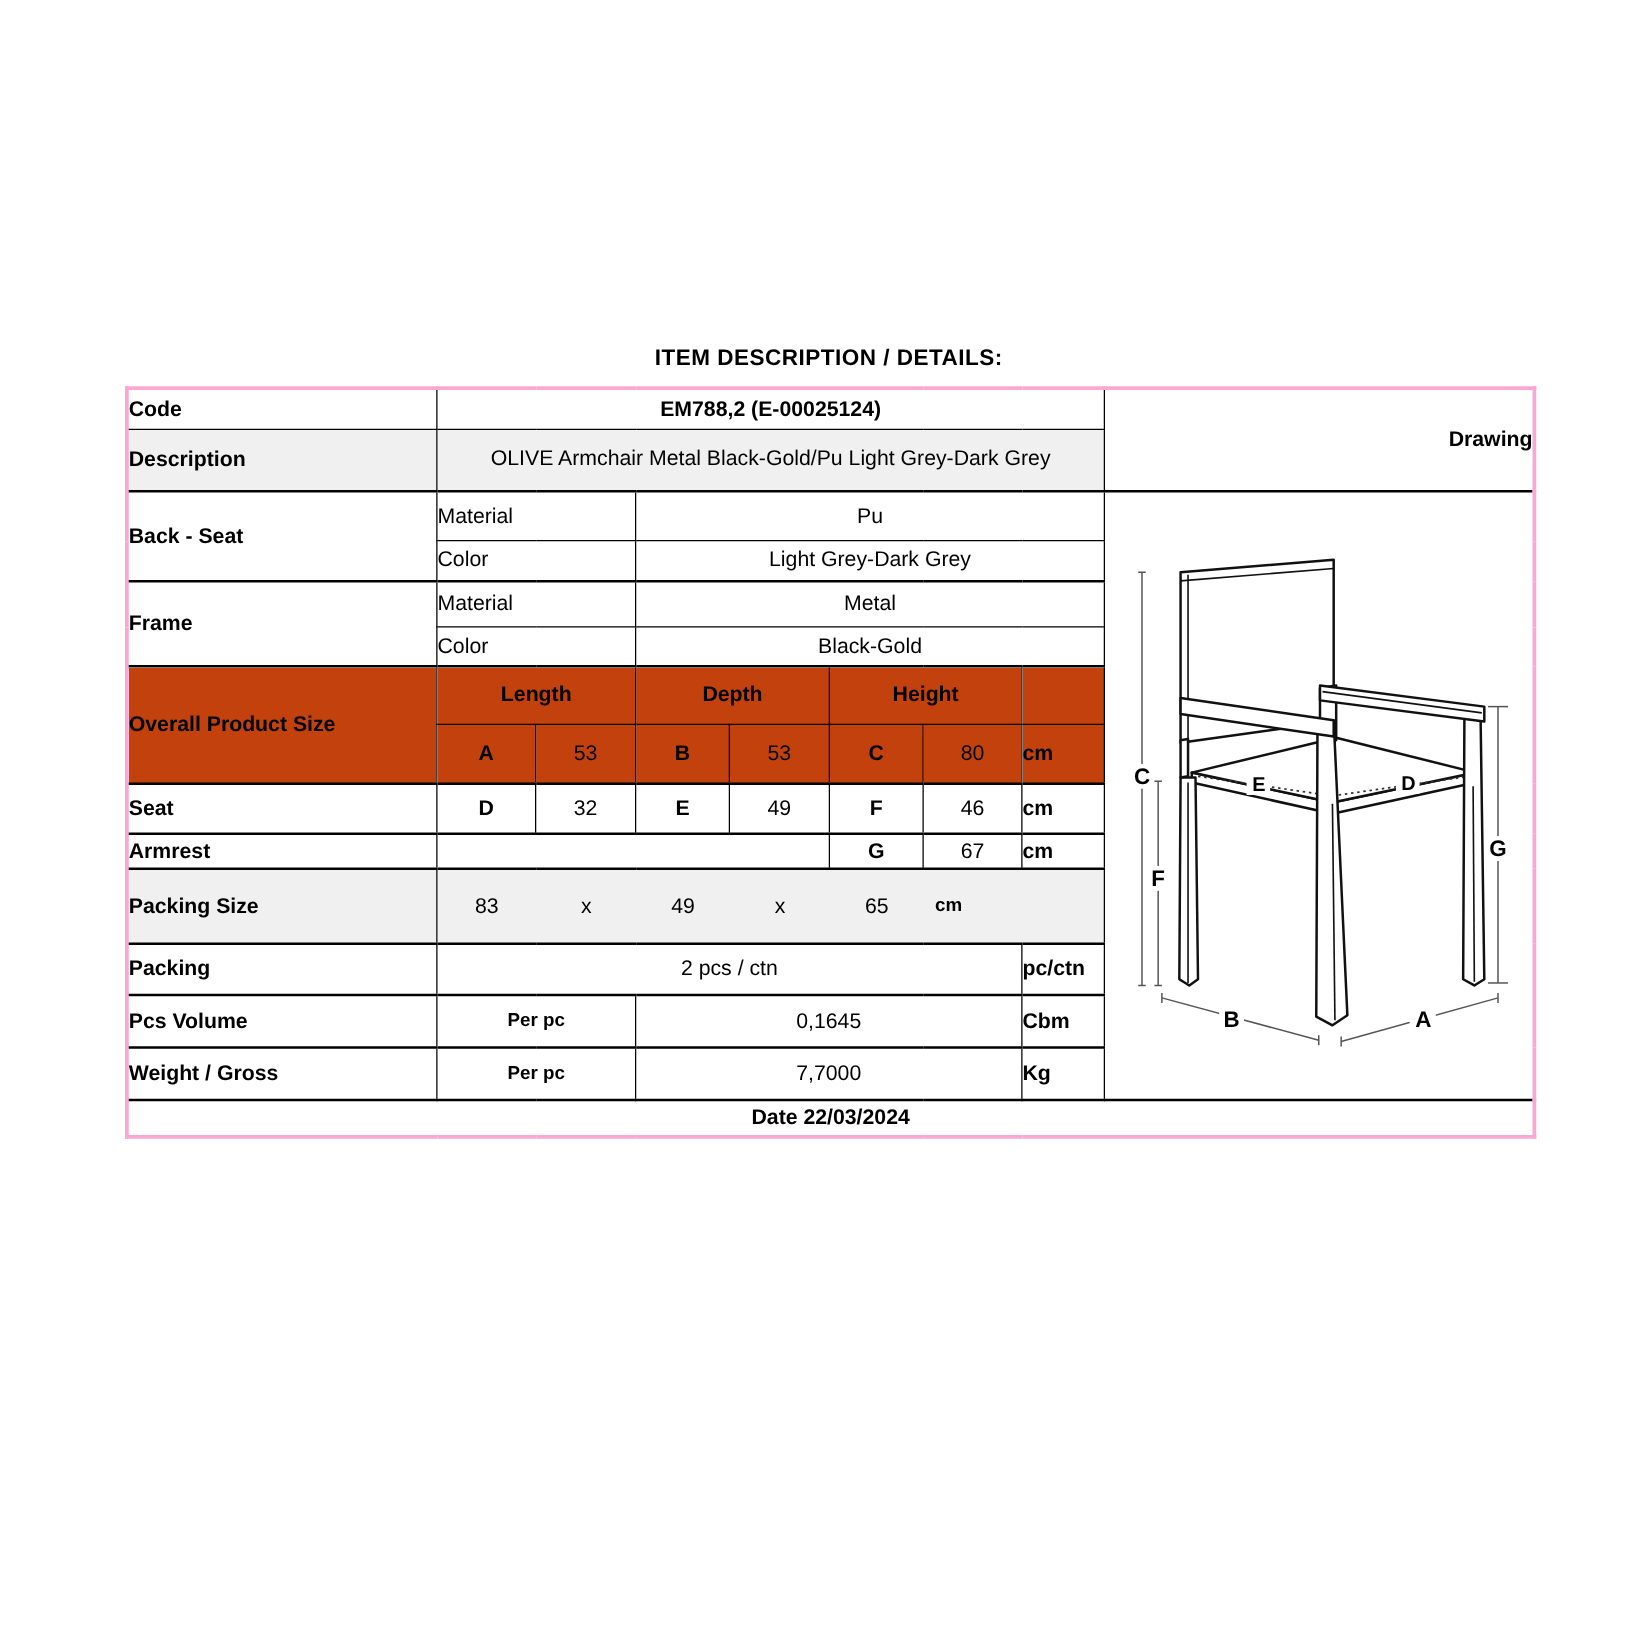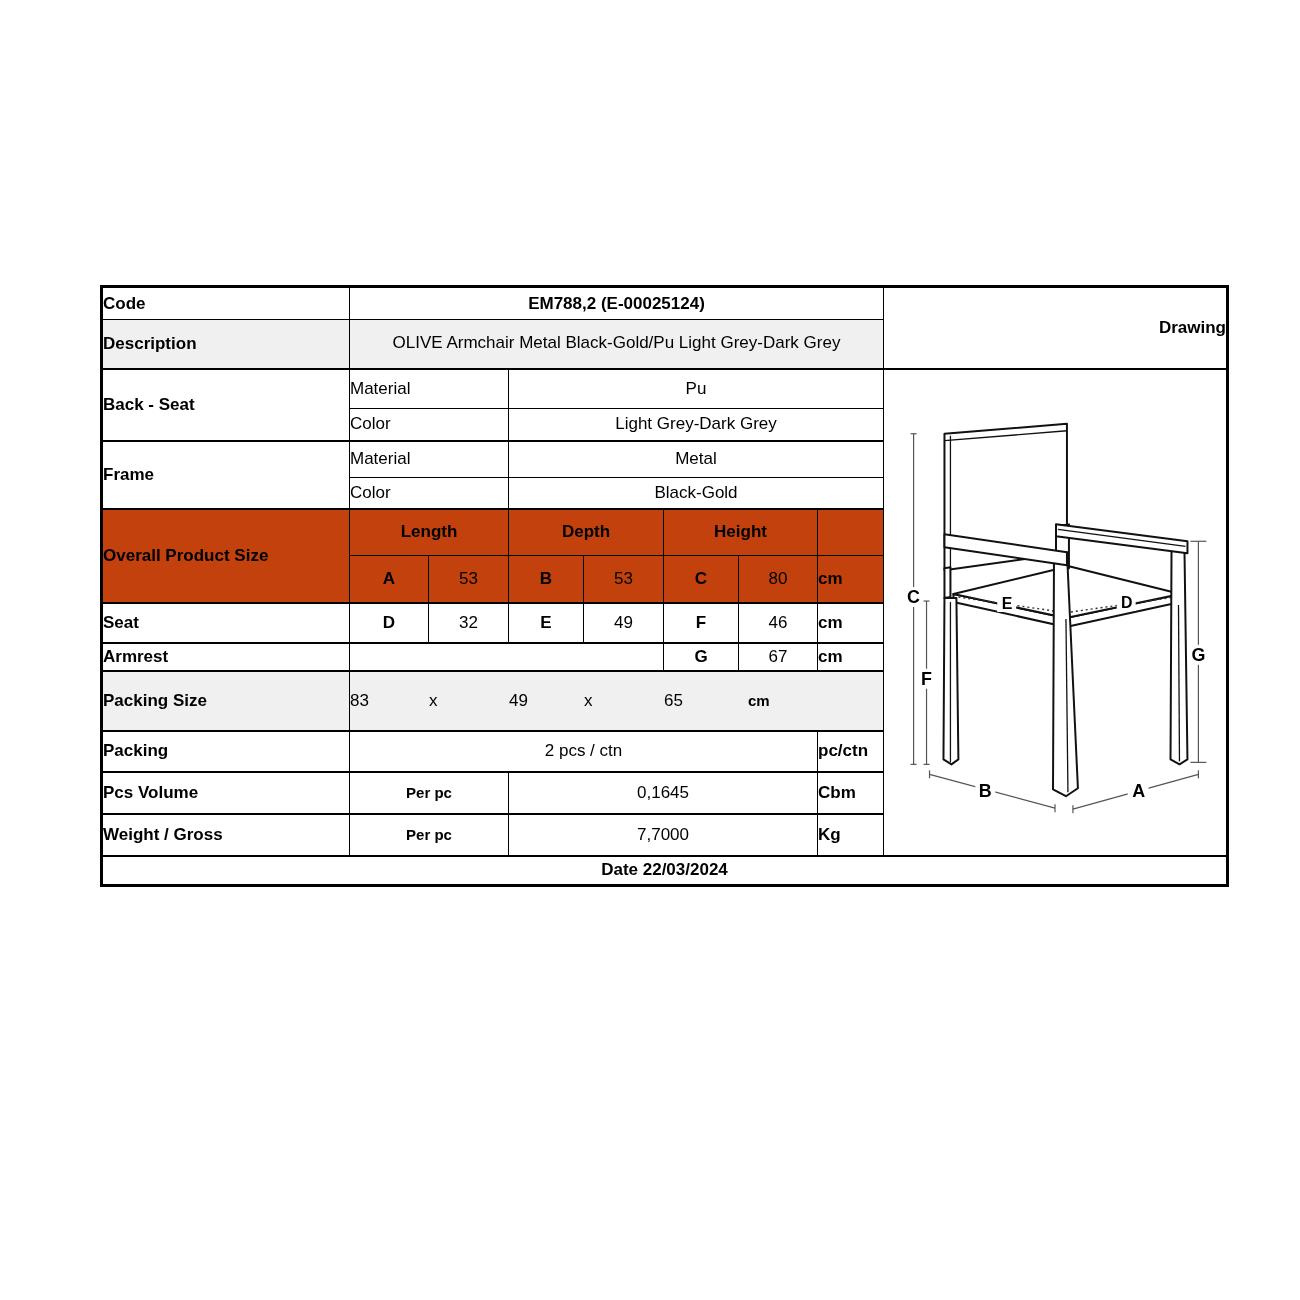--- a/index.html
+++ b/index.html
@@ -1,43 +1,44 @@
 <!DOCTYPE html>
 <html><head>
 <meta charset="utf-8">
 <style>
   html,body{margin:0;padding:0;background:#fff;}
   body{width:1300px;height:1300px;position:relative;font-family:"Liberation Sans",sans-serif;color:#000;}
   #sheet{position:absolute;left:100px;top:276px;width:1126px;}
   .title{width:100%;text-align:center;font-weight:bold;font-size:18px;letter-spacing:.4px;margin-bottom:12px;}
-  table.spec{border-collapse:collapse;table-layout:fixed;width:1126px;border:3px solid #000000;margin-top:9px;}
+  table.spec{border-collapse:collapse;table-layout:fixed;width:1126px;border:3px solid #f9a8d4;margin-top:9px;}
   table.spec td{border:1px solid #000;padding:0;vertical-align:middle;font-size:17px;overflow:hidden;}
   tr.g td{border-top-width:2px;}
   td.lab{font-weight:bold;text-align:left;padding-left:5px;font-size:17px;border-right-width:2px;}
   td.lab-sm{font-size:15px;}
   td.draw{border-left-width:2px;}
   td.val{text-align:center;}
   td.bold{font-weight:bold;}
   td.key{font-weight:bold;text-align:center;font-size:17px;}
   td.unit{font-weight:bold;text-align:left;padding-left:6px;font-size:15px;}
   td.subl{text-align:left;padding-left:7px;}
   td.grey, tr.greyrow td{background:#f0f0f0;}
   td.yellow, tr.yellowrow td{background:#c2410c;}
   .desc-inner{display:block;max-width:452px;margin:0 auto;text-align:center;line-height:1.35;}
   .psgrid{display:grid;grid-template-columns:79px 80px 75px 80px 75px 151px;align-items:center;}
-  .psgrid span{text-align:left;font-size:17px;}
+  .psgrid span{text-align:center;font-size:17px;}
   .psgrid .pscm{text-align:left;padding-left:9px;font-weight:bold;font-size:15px;}
   td.drawhead{font-weight:bold;text-align:right;font-size:18px;}
   td.datecell{font-weight:bold;text-align:center;font-size:16px;}
   svg text{font-family:"Liberation Sans",sans-serif;}
 </style>
 </head>
 <body>
 
 <div id="sheet">
+  <div class="title">ITEM DESCRIPTION / DETAILS:</div>
 
   <table class="spec">
     <colgroup>
       <col style="width:248px">
         <col style="width:79px">
         <col style="width:80px">
         <col style="width:75px">
       <col style="width:80px">
         <col style="width:75px">
         <col style="width:79px">

